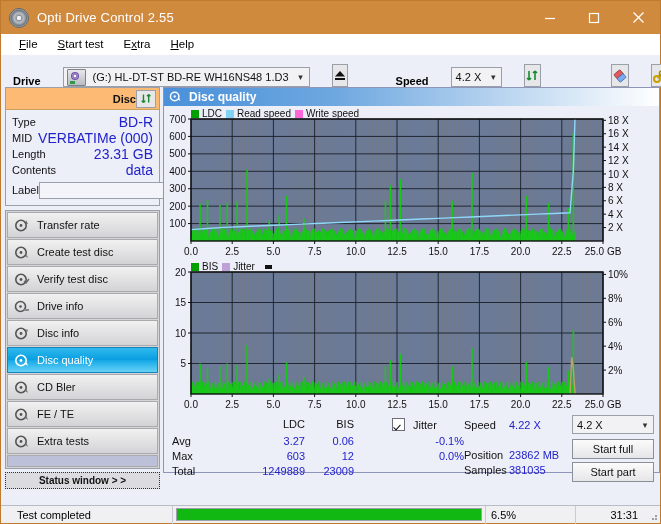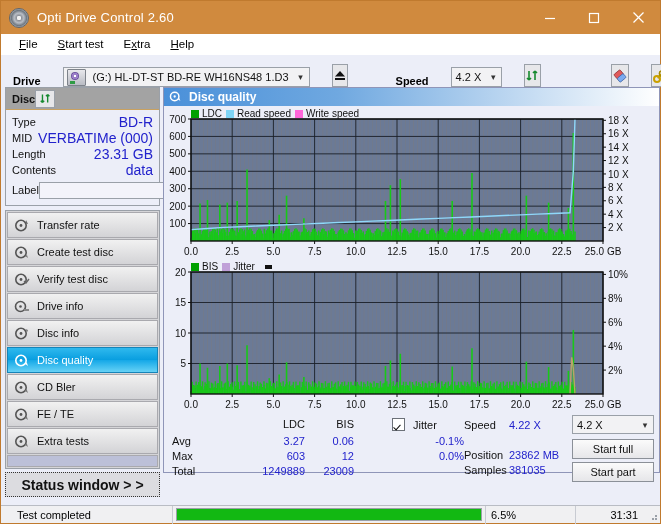--- a/index.html
+++ b/index.html
@@ -74,23 +74,23 @@
   .sep{width:1px;height:22px;background:#c3c6cf;margin:0 2px;}
   
   .body{display:flex;height:386px;box-sizing:border-box;padding:0 4px;}
   .left{width:155px;flex:none;}
   .right{flex:1;margin-left:3px;border:1px solid #8f95b8;background:#eceef8;position:relative;}
   
   .group{
     border:1px solid #9aa0a8;background:#eceef8;box-sizing:border-box;
   }
   .disc-head{
-    height:22px;display:flex;align-items:center;justify-content:flex-start;
+    height:22px;display:flex;align-items:center;justify-content:flex-end;
     border-bottom:1px solid #c9a15f;padding:0 3px 0 6px;box-sizing:border-box;
-    background:#a3a3a3;
+    background:#fdba74;
   }
   .disc-head .t{font-weight:bold;font-size:11px;color:#111;}
   .refresh-btn{
     width:20px;height:18px;border:1px solid #9aa0a8;background:#e7e7ea;
     display:flex;align-items:center;justify-content:center;box-sizing:border-box;
   }
   .disc-rows{padding:4px 6px 4px 6px;}
   .drow{display:flex;justify-content:space-between;align-items:center;height:16px;}
   .dk{color:#111;font-size:11px;}
   .dv{color:#2222cc;font-size:14px;}
@@ -110,22 +110,22 @@
     background:linear-gradient(#f1f1f1,#d3d3d6);border:1px solid #a9a9ae;margin-bottom:1px;
     font-size:11px;color:#111;
   }
   .navitem.sel{
     background:linear-gradient(#2fb9ee,#0a9fe0 48%,#17a9e8 52%,#66d2f6);
     border:1px solid #1684b8;color:#ffffff;
   }
   .navitem .ni-ico{width:16px;height:15px;margin-right:7px;flex:none;}
   .nav-spacer{height:10px;background:#bcc0d8;border:1px solid #a9a9ae;}
   .statuswin{
-    margin-top:3px;height:25px;border:1px dotted #333;background:#dcdce0;
-    display:flex;align-items:center;justify-content:center;font-size:14px;
+    margin-top:3px;height:17px;border:1px dotted #333;background:#dcdce0;
+    display:flex;align-items:center;justify-content:center;font-size:10px;
     font-weight:bold;color:#111;box-sizing:border-box;
   }
   
   .panel-head{
     height:18px;display:flex;align-items:center;padding-left:5px;box-sizing:border-box;
     background:linear-gradient(90deg,#4a90d9 0%,#6fa8e0 35%,#ffffff 100%);
   }
   .panel-head .ph-t{font-weight:bold;font-size:12px;color:#ffffff;margin-left:7px;}
   .chart-wrap{position:relative;}
   .legend{
@@ -168,21 +168,21 @@
   .grip{width:12px;height:12px;position:relative;margin-right:2px;}
   .grip i{position:absolute;width:2px;height:2px;background:#9aa0a8;}
 </style>
 </head>
 <body>
 
 <div class="window">
 
   <div class="titlebar">
     <div class="title-icon"></div>
-    <div class="title-text">Opti Drive Control 2.60</div>
+    <div class="title-text">Opti Drive Control 2.55</div>
     <div class="win-btn">
       <svg width="12" height="12" viewBox="0 0 12 12">
           <line x1="1" y1="6.5" x2="11" y2="6.5" stroke="#fff" stroke-width="1.2"></line>
         </svg>
     </div>
     <div class="win-btn">
       <svg width="12" height="12" viewBox="0 0 12 12">
           <rect x="1.5" y="1.5" width="9" height="9" fill="none" stroke="#fff" stroke-width="1.2"></rect>
         </svg>
     </div>

